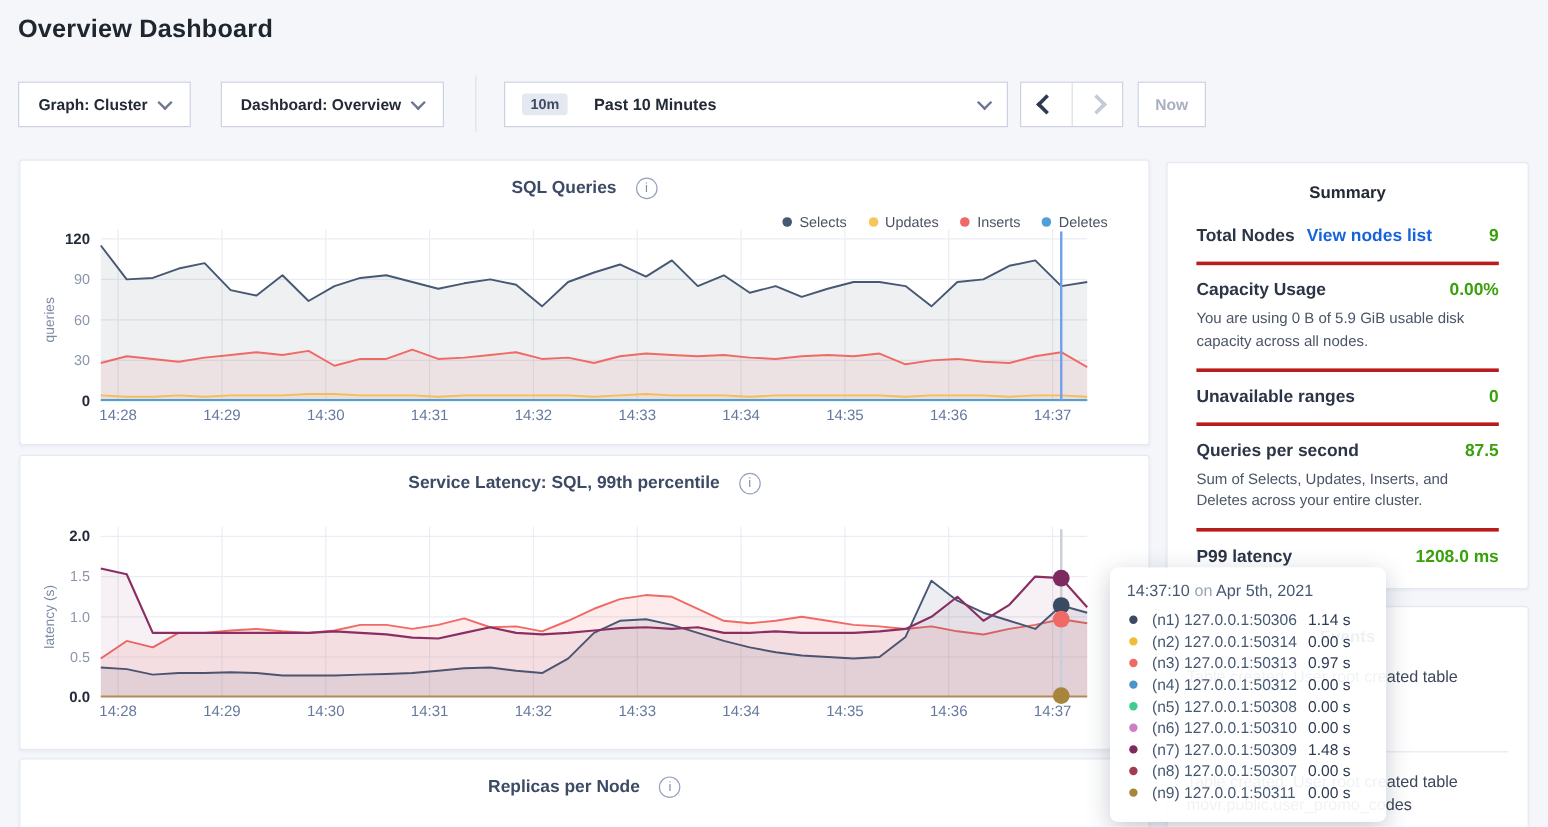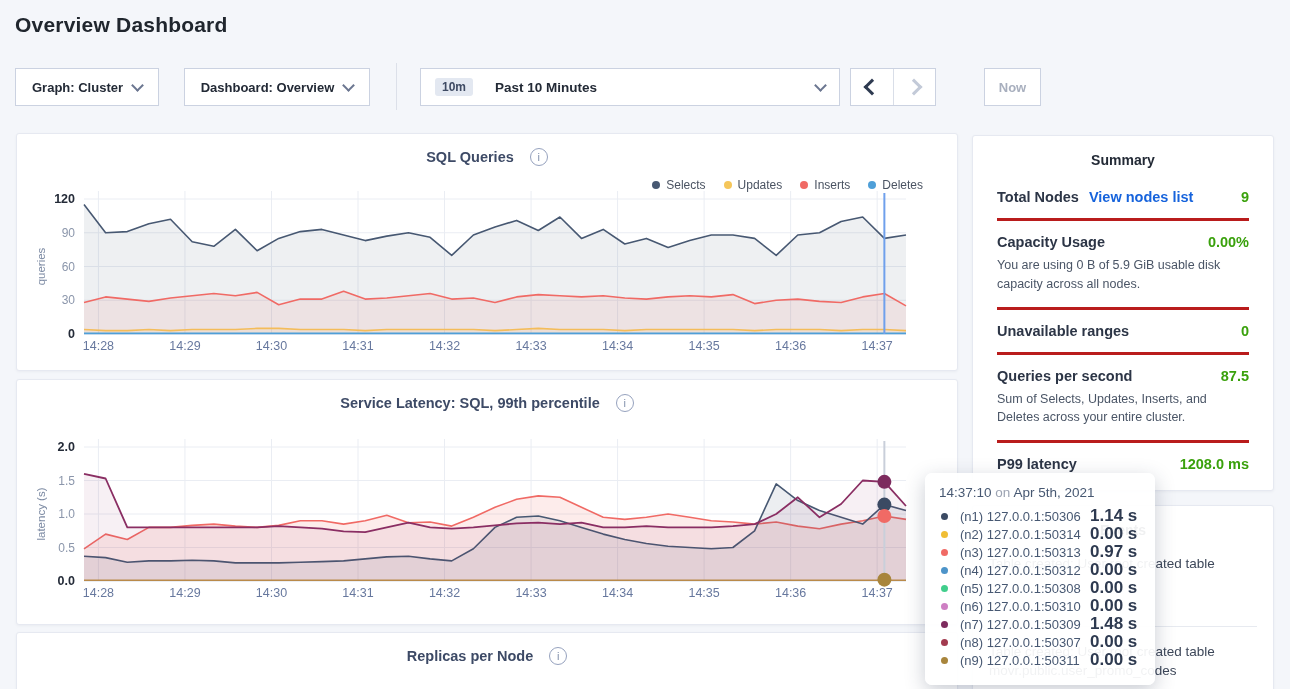--- a/index.html
+++ b/index.html
@@ -21,21 +21,21 @@
   .chev{width:7px;height:7px;border-right:2px solid #6B7690;border-bottom:2px solid #6B7690;transform:rotate(45deg);margin-top:-3px;}
   .chev-left{width:9px;height:9px;border-left:3px solid #2E3A50;border-bottom:3px solid #2E3A50;transform:rotate(45deg);}
   .chev-right{width:9px;height:9px;border-right:3px solid #C3CAD8;border-top:3px solid #C3CAD8;transform:rotate(45deg);}
   #toolbar-divider{left:396px;top:63px;width:1px;height:47px;background:#DCE0E9;}
   #time-range{left:420px;width:420px;justify-content:flex-start;padding:0 14px;}
   #time-range .badge{background:#E3E8F1;border-radius:3px;padding:2px 7px;font-size:12px;font-weight:700;color:#3E4A63;}
   #time-range .spacer{flex:1;}
   #nav-group{left:850px;width:86px;padding:0;gap:0;}
   #nav-group .half{flex:1;height:100%;display:flex;align-items:center;justify-content:center;}
   #nav-group .sep{width:1px;height:100%;background:#D9DEE8;}
-  #now-btn{left:948px;width:57px;color:#A8AFBE;margin-left:36px;}
+  #now-btn{left:948px;width:57px;color:#A8AFBE;}
   
   .panel{position:absolute;background:#fff;border:1px solid #E6E9F1;border-radius:3px;box-shadow:0 1px 3px rgba(40,50,80,.05);box-sizing:border-box;}
   #panel-sql{left:16px;top:133px;width:942px;height:238px;}
   #panel-lat{left:16px;top:379px;width:942px;height:246px;}
   #panel-rep{left:16px;top:632px;width:942px;height:120px;}
   #panel-sum{left:972px;top:135px;width:302px;height:356px;padding:0 24px;}
   #panel-evt{left:972px;top:505px;width:302px;height:230px;z-index:1;}
   .chart-title-row{position:absolute;left:0;right:0;top:14px;display:flex;align-items:center;justify-content:center;gap:16px;}
   .chart-title{font-size:14.5px;font-weight:700;color:#3D4A66;}
   .info-icon{width:16px;height:16px;border:1px solid #96A2BE;border-radius:50%;color:#8290AC;font-size:11px;line-height:16px;text-align:center;font-style:normal;}
@@ -66,21 +66,21 @@
   #tooltip{
     position:absolute;left:925px;top:473px;width:230px;height:212px;z-index:10;
     background:rgba(255,255,255,0.93);border-radius:7px;box-shadow:0 6px 20px rgba(40,50,80,.25);
     padding:12px 14px;box-sizing:border-box;
   }
   #tooltip .hdr{font-size:13.5px;color:#475872;margin-bottom:7px;}
   #tooltip .hdr .prep{color:#9CA3B2;}
   .tt-row{display:flex;align-items:center;height:18px;}
   .tt-dot{width:7px;height:7px;border-radius:50%;margin-left:2px;flex:none;}
   .tt-label{margin-left:12px;width:130px;font-size:13px;color:#475872;}
-  .tt-val{font-size:17px;font-weight:700;color:#2E3A50;}
+  .tt-val{font-size:13px;font-weight:400;color:#2E3A50;}
 </style>
 </head>
 <body>
 
 <div class="abs" id="page-title">Overview Dashboard</div>
 
 <div class="btn" style="left:15px;width:144px;">
   <span>Graph: Cluster</span>
   <span class="chev"></span>
 </div>

